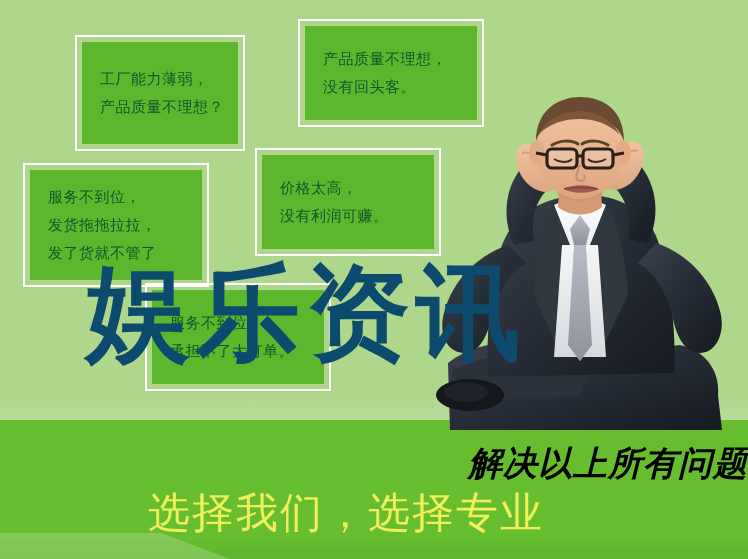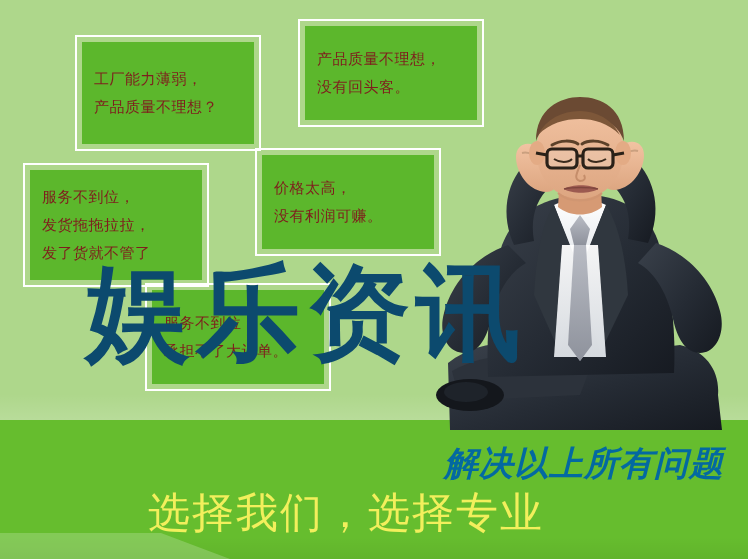--- a/index.html
+++ b/index.html
@@ -39,33 +39,33 @@
     clip-path:polygon(0 100%,100% 100%,70% 0,0 0);
   }
 
   
   .pbox{
     position:absolute;
     background:#5cb72c;
     box-sizing:border-box;
     outline:2px solid #ffffff;
     outline-offset:5px;
-    color:#7f1d1d;
+    color:#14532d;
     display:flex;
     flex-direction:column;
     justify-content:center;
-    padding:0 12px;
+    padding:0 18px;
   }
   .pbox .ln{
     font-size:15px;
     line-height:28px;
     white-space:nowrap;
     letter-spacing:.5px;
   }
-  #box1{left:82px;top:42px;width:172px;height:102px;}
+  #box1{left:82px;top:42px;width:156px;height:102px;}
   #box2{left:305px;top:26px;width:172px;height:94px;}
   #box3{left:30px;top:170px;width:172px;height:110px;}
   #box4{left:262px;top:155px;width:172px;height:94px;}
   #box5{left:152px;top:290px;width:172px;height:94px;}
 
   
   .photo{
     position:absolute;left:430px;top:95px;width:300px;height:335px;
   }
   .photo svg{display:block;width:100%;height:100%;}
@@ -77,24 +77,24 @@
     line-height:104px;
     font-weight:bold;
     color:#0c4a6e;
     letter-spacing:6px;
     white-space:nowrap;
     font-family:Liberation Serif, serif;
   }
 
   
   .solve{
-    position:absolute;left:444px;top:443px;
+    position:absolute;left:468px;top:443px;
     font-size:34px;line-height:40px;
     font-weight:bold;font-style:italic;
-    color:#0369a1;
+    color:#000000;
     letter-spacing:1px;
     white-space:nowrap;
   }
   .choose{
     position:absolute;left:148px;top:494px;
     font-size:42px;line-height:38px;
     color:#f2ef5c;
     letter-spacing:2px;
     white-space:nowrap;
   }

